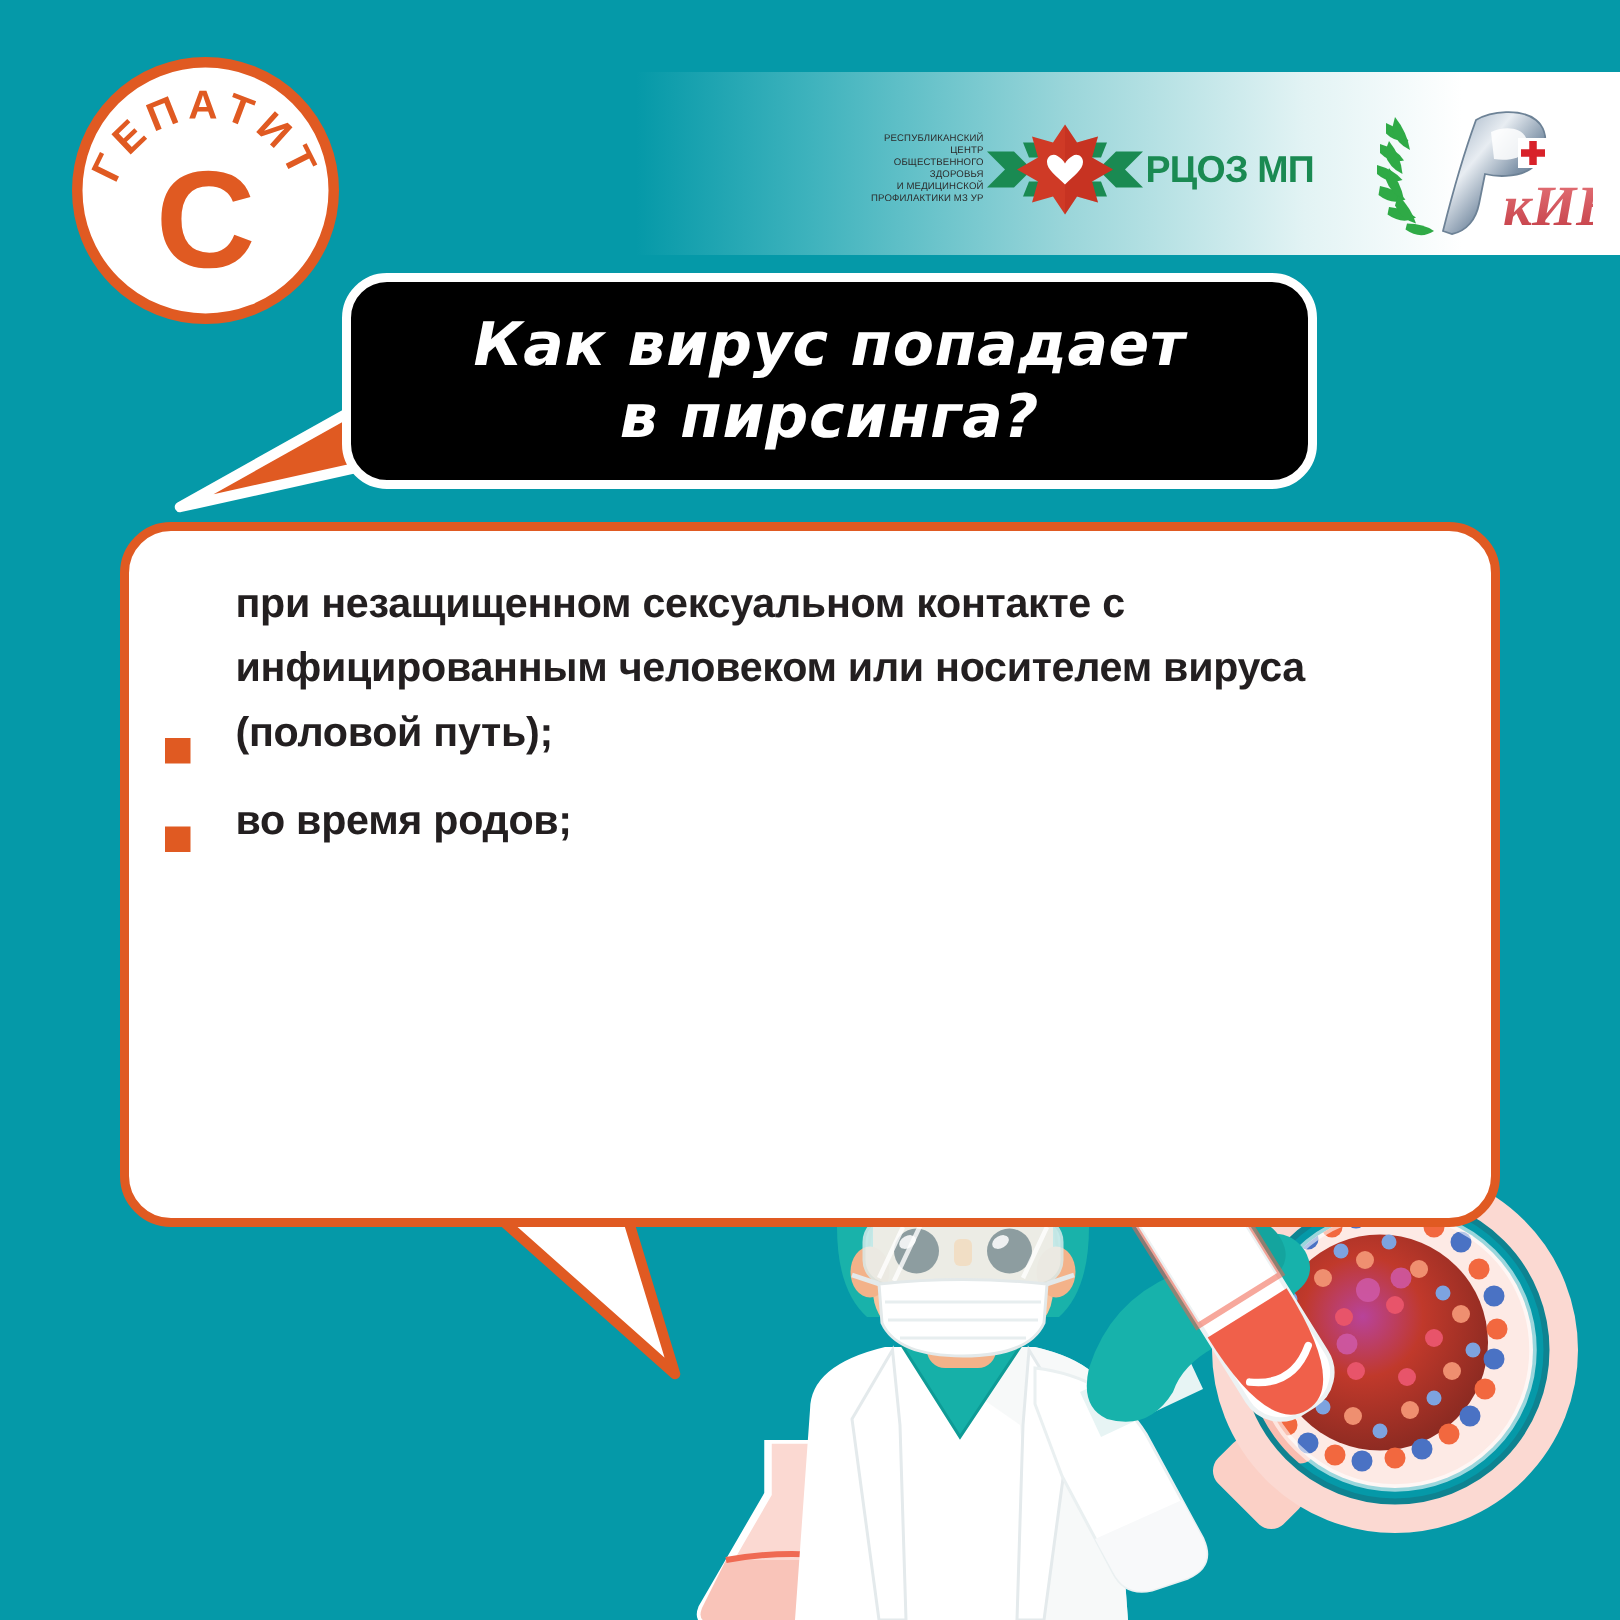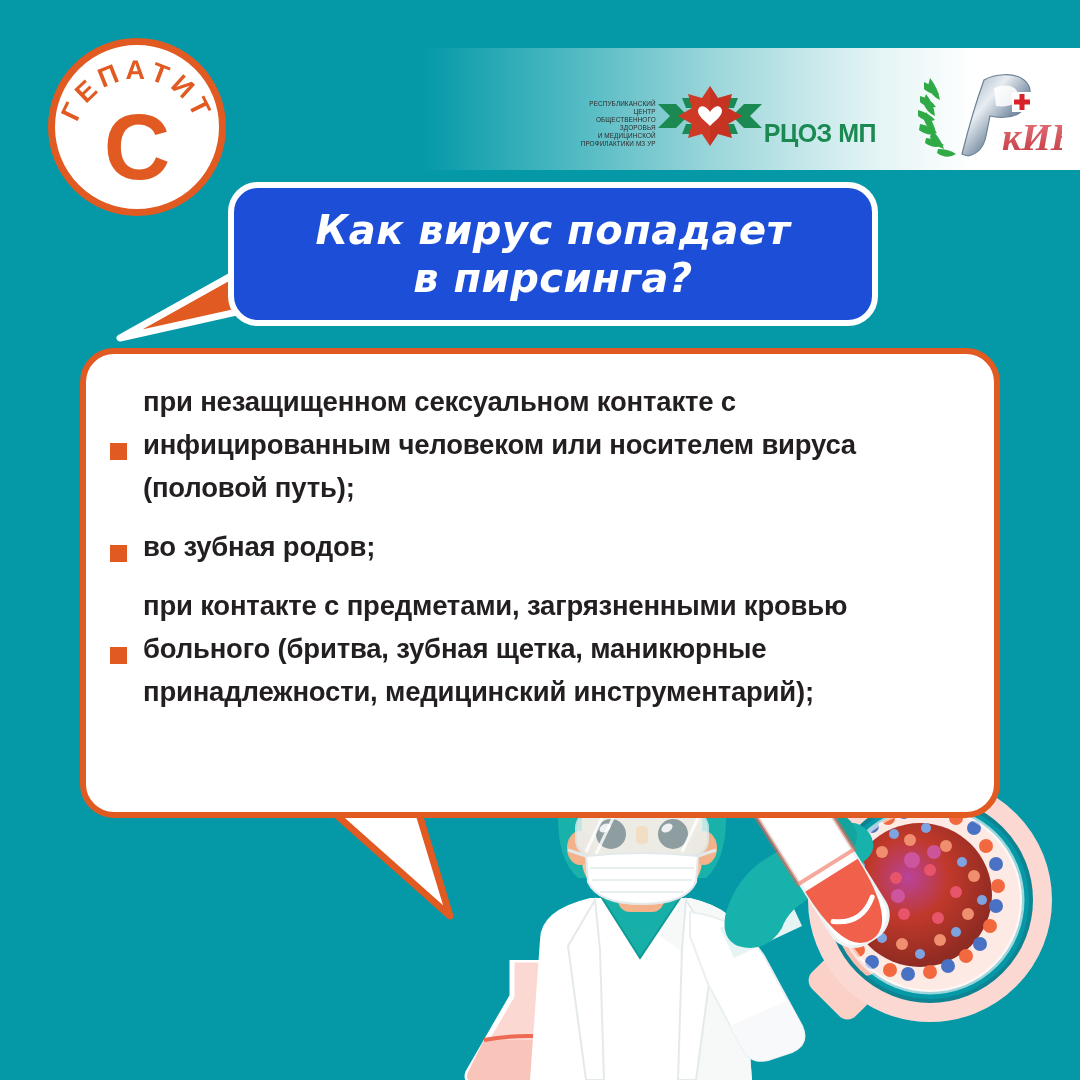--- a/index.html
+++ b/index.html
@@ -11,21 +11,21 @@
   }
   #stage{position:absolute;inset:0;width:1080px;height:1080px;overflow:hidden;background:#0599a8;}
 
   
   .logo-band{
     position:absolute;left:424px;top:48px;width:656px;height:122px;
     background:linear-gradient(90deg,#0599a8 0%, #3fb3bd 18%, #9bd6da 44%, #e2f3f4 68%, #ffffff 84%, #ffffff 100%);
   }
   .logo-rcozmp{
     position:absolute;left:576px;top:78px;width:300px;height:70px;
-    display:flex;align-items:flex-end;gap:0;
+    display:flex;align-items:center;gap:0;
   }
   .rcoz-text{
     font-size:6.4px;line-height:8px;color:#2b2b2b;text-align:right;
     letter-spacing:.1px;font-weight:400;width:96px;
   }
   .rcoz-mark{position:relative;width:108px;height:64px;}
   .rcoz-word{
     font-size:25px;font-weight:bold;color:#1a8a52;letter-spacing:-0.5px;
     white-space:nowrap;
   }
@@ -39,43 +39,44 @@
   .badge-arc{position:absolute;inset:0;}
   .badge-c{
     position:absolute;left:0;right:0;top:56px;text-align:center;
     font-size:92px;font-weight:bold;color:#e05a22;line-height:92px;
     font-family:"Liberation Sans",sans-serif;
   }
 
   
   .title-bubble{
     position:absolute;left:228px;top:182px;width:650px;height:144px;
-    background:#1d4ed8;border:6px solid #ffffff;border-radius:30px;box-sizing:border-box;
+    background:#000000;border:6px solid #ffffff;border-radius:30px;box-sizing:border-box;
     display:flex;align-items:center;justify-content:center;
     z-index:6;
+    text-decoration:underline;
   }
   .title-text{
     color:#ffffff;text-align:center;font-size:40px;line-height:48px;
     font-weight:bold;font-style:italic;font-family:"DejaVu Sans",sans-serif;
     letter-spacing:.5px;padding:0 18px;
   }
   .title-text span{display:block;}
   .bubble-tail{position:absolute;left:110px;top:236px;width:180px;height:110px;z-index:5;}
 
   
   .list-panel{
     position:absolute;left:80px;top:348px;width:920px;height:470px;
     background:#ffffff;border:6px solid #e05a22;border-radius:34px;box-sizing:border-box;
     z-index:6;
   }
   .panel-tail{position:absolute;left:320px;top:800px;width:230px;height:120px;z-index:5;}
 
   ul.bullets{list-style:none;margin:0;padding:26px 24px 0 24px;}
   ul.bullets li{
-    display:flex;align-items:center;gap:16px;margin-bottom:16px;
+    display:flex;align-items:flex-end;gap:30px;margin-bottom:16px;
   }
   .sq{
     flex:0 0 auto;width:17px;height:17px;background:#e05a22;margin-top:14px;
   }
   .btxt{
     font-size:27.5px;line-height:43px;color:#231f20;font-weight:bold;
     font-family:"Liberation Sans",sans-serif;letter-spacing:-0.2px;
   }
 
   
@@ -182,25 +183,21 @@
     <path d="M4 4 L130 116 L96 4 Z" fill="#ffffff" stroke="#e05a22" stroke-width="7" stroke-linejoin="round"></path>
   </svg>
   <div class="list-panel">
     <ul class="bullets">
       <li>
         <span class="sq"></span>
         <span class="btxt">при незащищенном сексуальном контакте с инфицированным человеком или носителем вируса (половой путь);</span>
       </li>
       <li>
         <span class="sq"></span>
-        <span class="btxt">во зубная родов;</span>
-      </li>
-      <li>
-        <span class="sq"></span>
-        <span class="btxt">при контакте с предметами, загрязненными кровью больного (бритва, зубная щетка, маникюрные принадлежности, медицинский инструментарий);</span>
+        <span class="btxt">во время родов;</span>
       </li>
     </ul>
   </div>
 
   <svg class="flask" viewBox="0 0 190 122">
     <path d="M72 0 L72 36 L28 112 Q24 122 36 122 L140 122 Q152 122 148 112 L104 36 L104 0 Z" fill="#fbd9d2" stroke="#ffffff" stroke-width="5"></path>
     <path d="M44 80 L132 80 L148 112 Q152 122 140 122 L36 122 Q24 122 28 112 Z" fill="#f9c4b9"></path>
     <path d="M44 80 Q88 72 132 80" fill="none" stroke="#ef6a53" stroke-width="4"></path>
     <g stroke="#ffffff" stroke-width="4" stroke-linecap="round">
       <line x1="108" y1="56" x2="122" y2="56"></line>

